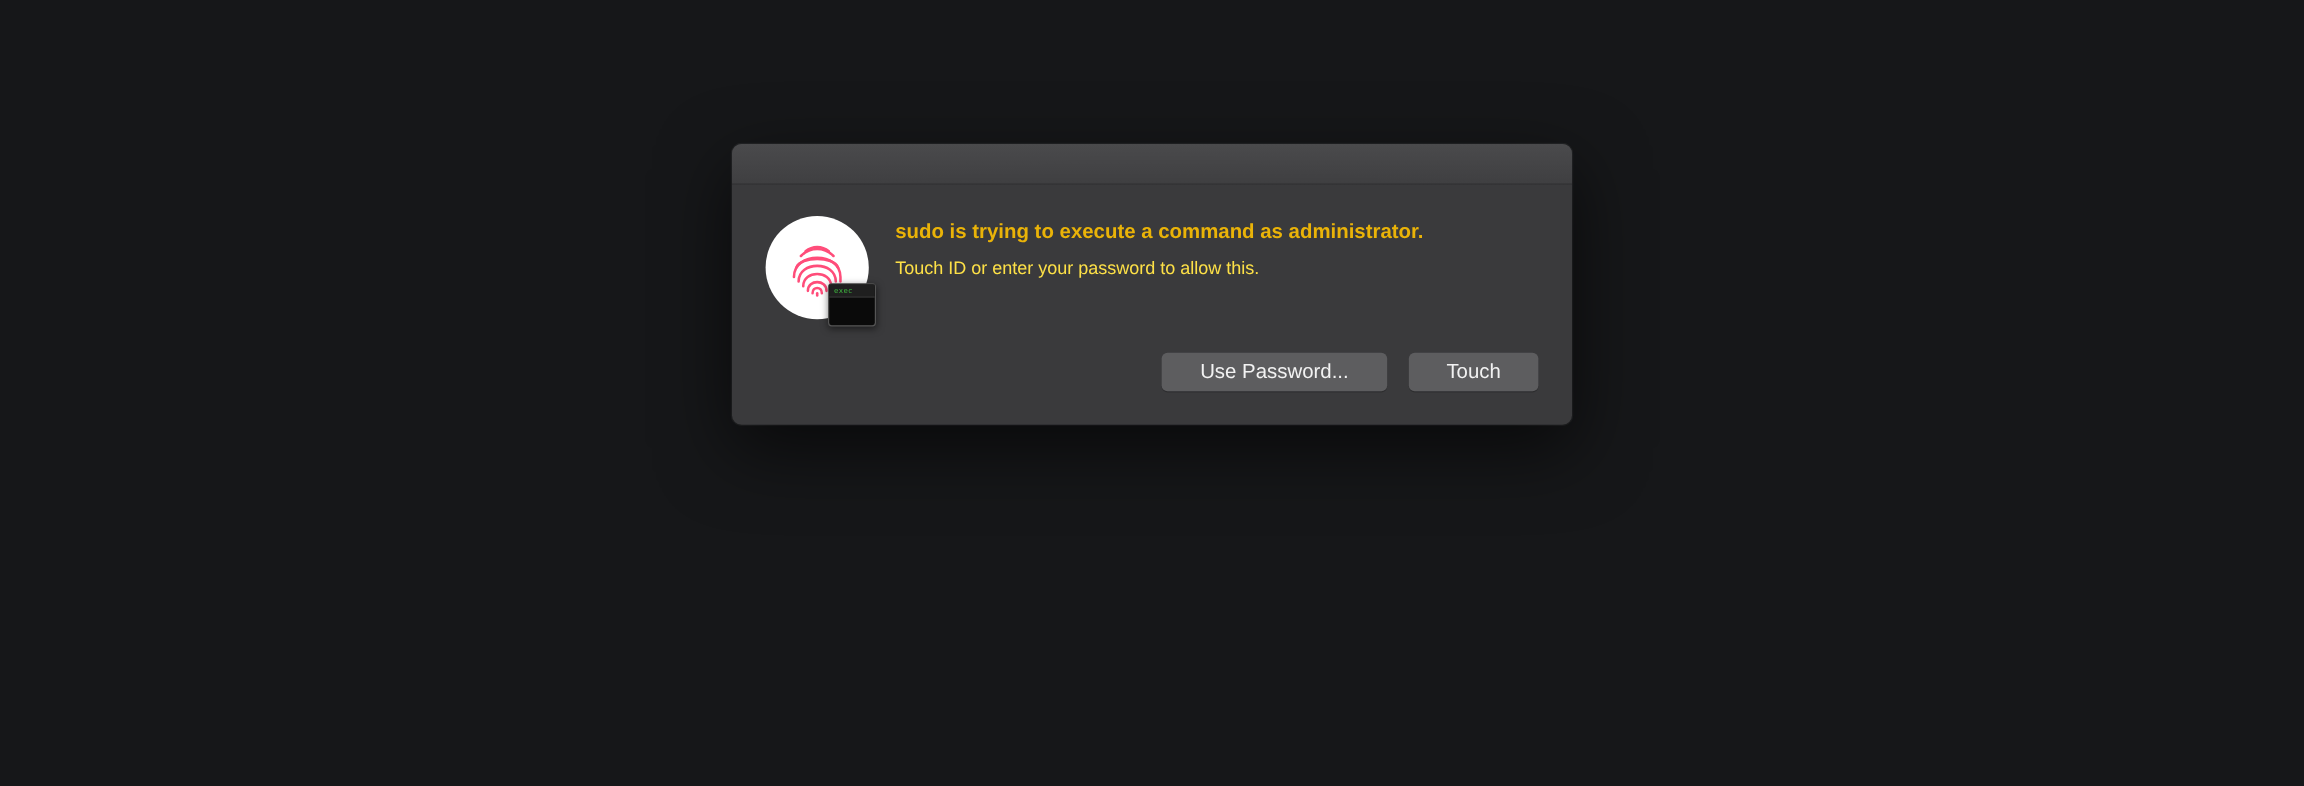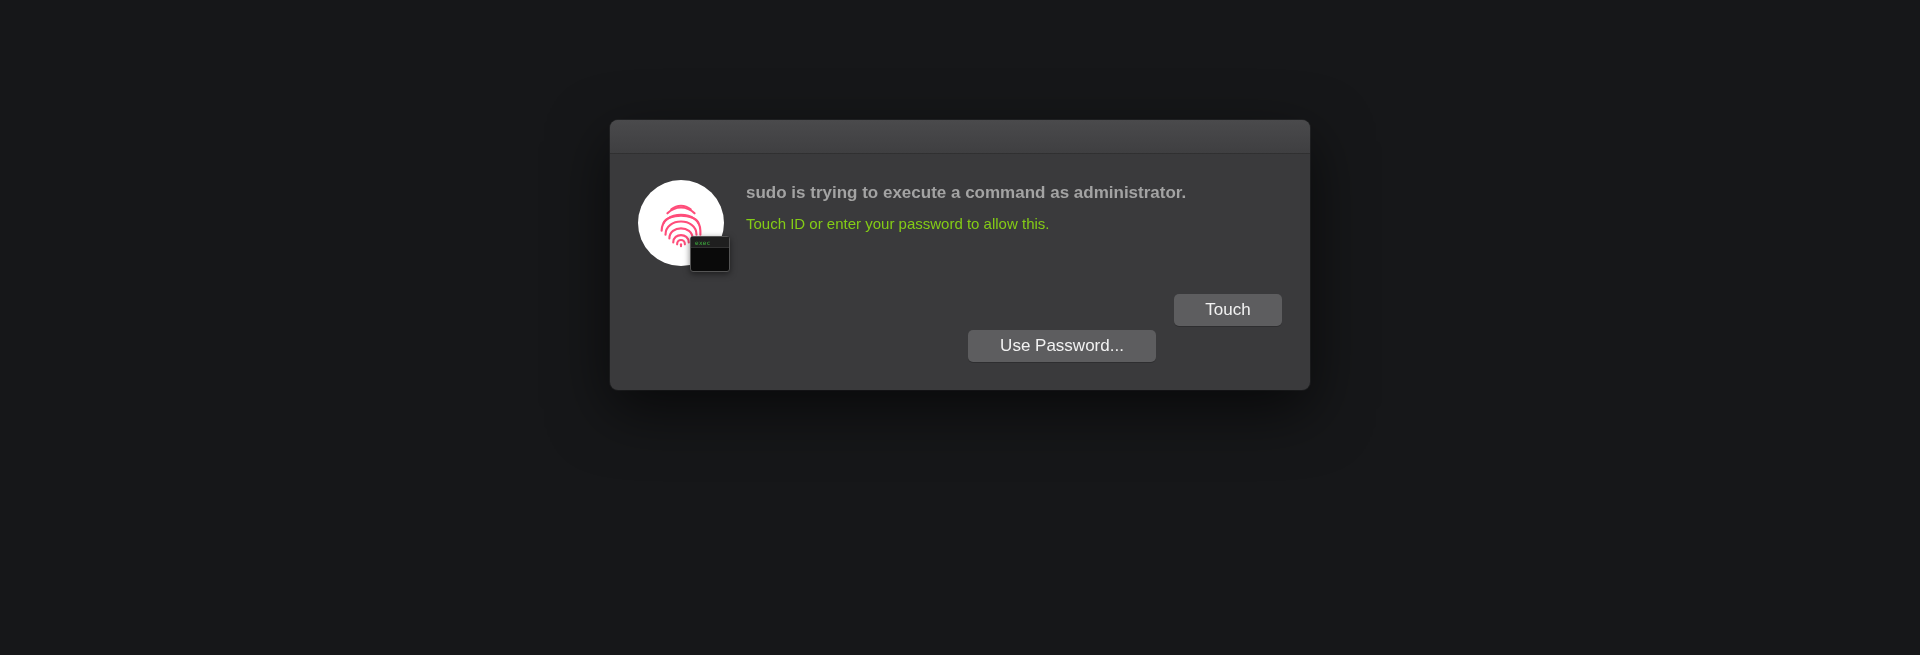--- a/index.html
+++ b/index.html
@@ -90,29 +90,29 @@
       font-family: Menlo, monospace;
       letter-spacing: 0.3px;
     }
 
     .text-col {
       flex: 1 1 auto;
       padding-top: 2px;
     }
 
     .dialog-title {
-      color: #a3a3a3;
+      color: #eab308;
       font-size: 17px;
       font-weight: 700;
       line-height: 1.35;
       margin-bottom: 10px;
     }
 
     .dialog-subtitle {
-      color: #84cc16;
+      color: #fde047;
       font-size: 15px;
       font-weight: 400;
     }
 
     .buttons {
       display: flex;
       justify-content: flex-end;
       gap: 18px;
       padding: 0 28px 28px 28px;
     }
@@ -125,21 +125,20 @@
       font-size: 17px;
       height: 32px;
       padding: 0 20px;
       cursor: pointer;
       font-family: inherit;
       box-shadow: 0 1px 0 rgba(0,0,0,0.2);
     }
 
     .btn-password {
       min-width: 188px;
-      margin-top: 36px;
     }
 
     .btn-cancel {
       min-width: 108px;
     }
   </style>
 </head>
 <body>
 
 <div class="dialog">

